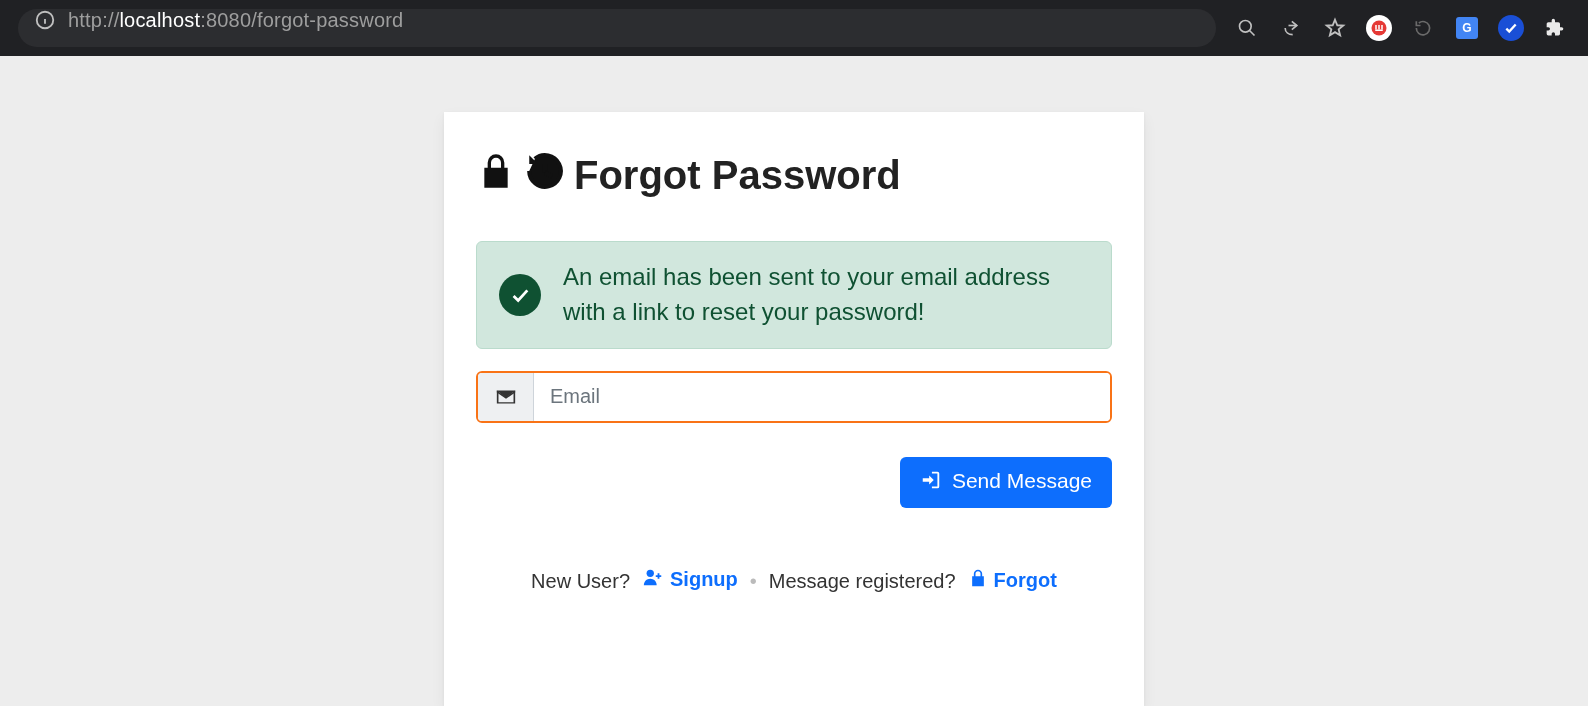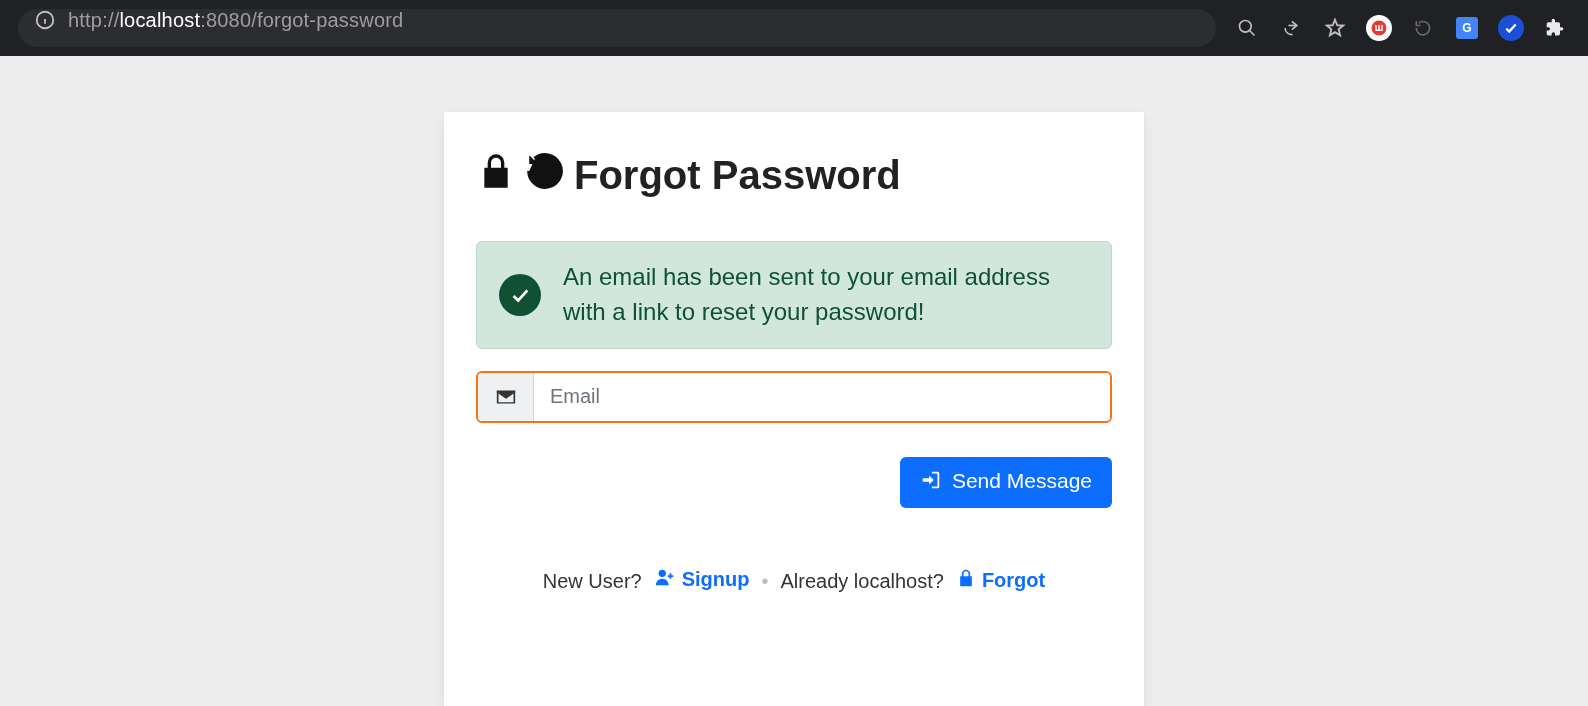--- a/index.html
+++ b/index.html
@@ -295,21 +295,21 @@
         <span>
           <svg width="22" height="22" viewBox="0 0 24 24" fill="#0d6efd">
               <circle cx="9" cy="8" r="4"></circle>
               <path d="M2 21c0-3.9 3.1-7 7-7s7 3.1 7 7H2z"></path>
               <path d="M19 8h-2v2h-2v2h2v2h2v-2h2v-2h-2V8z"></path>
             </svg>
         </span>
         <span>Signup</span>
       </a>
       <span class="sep">•</span>
-      <span>Already localhost?</span>
+      <span>Message registered?</span>
       <a class="signin-link">
         <span>
           <svg width="20" height="20" viewBox="0 0 24 24" fill="#0d6efd">
               <path d="M17 10V7a5 5 0 0 0-10 0v3H5v12h14V10h-2zM9 7a3 3 0 1 1 6 0v3H9V7z"></path>
             </svg>
         </span>
         <span>Forgot</span>
       </a>
     </div>
 

